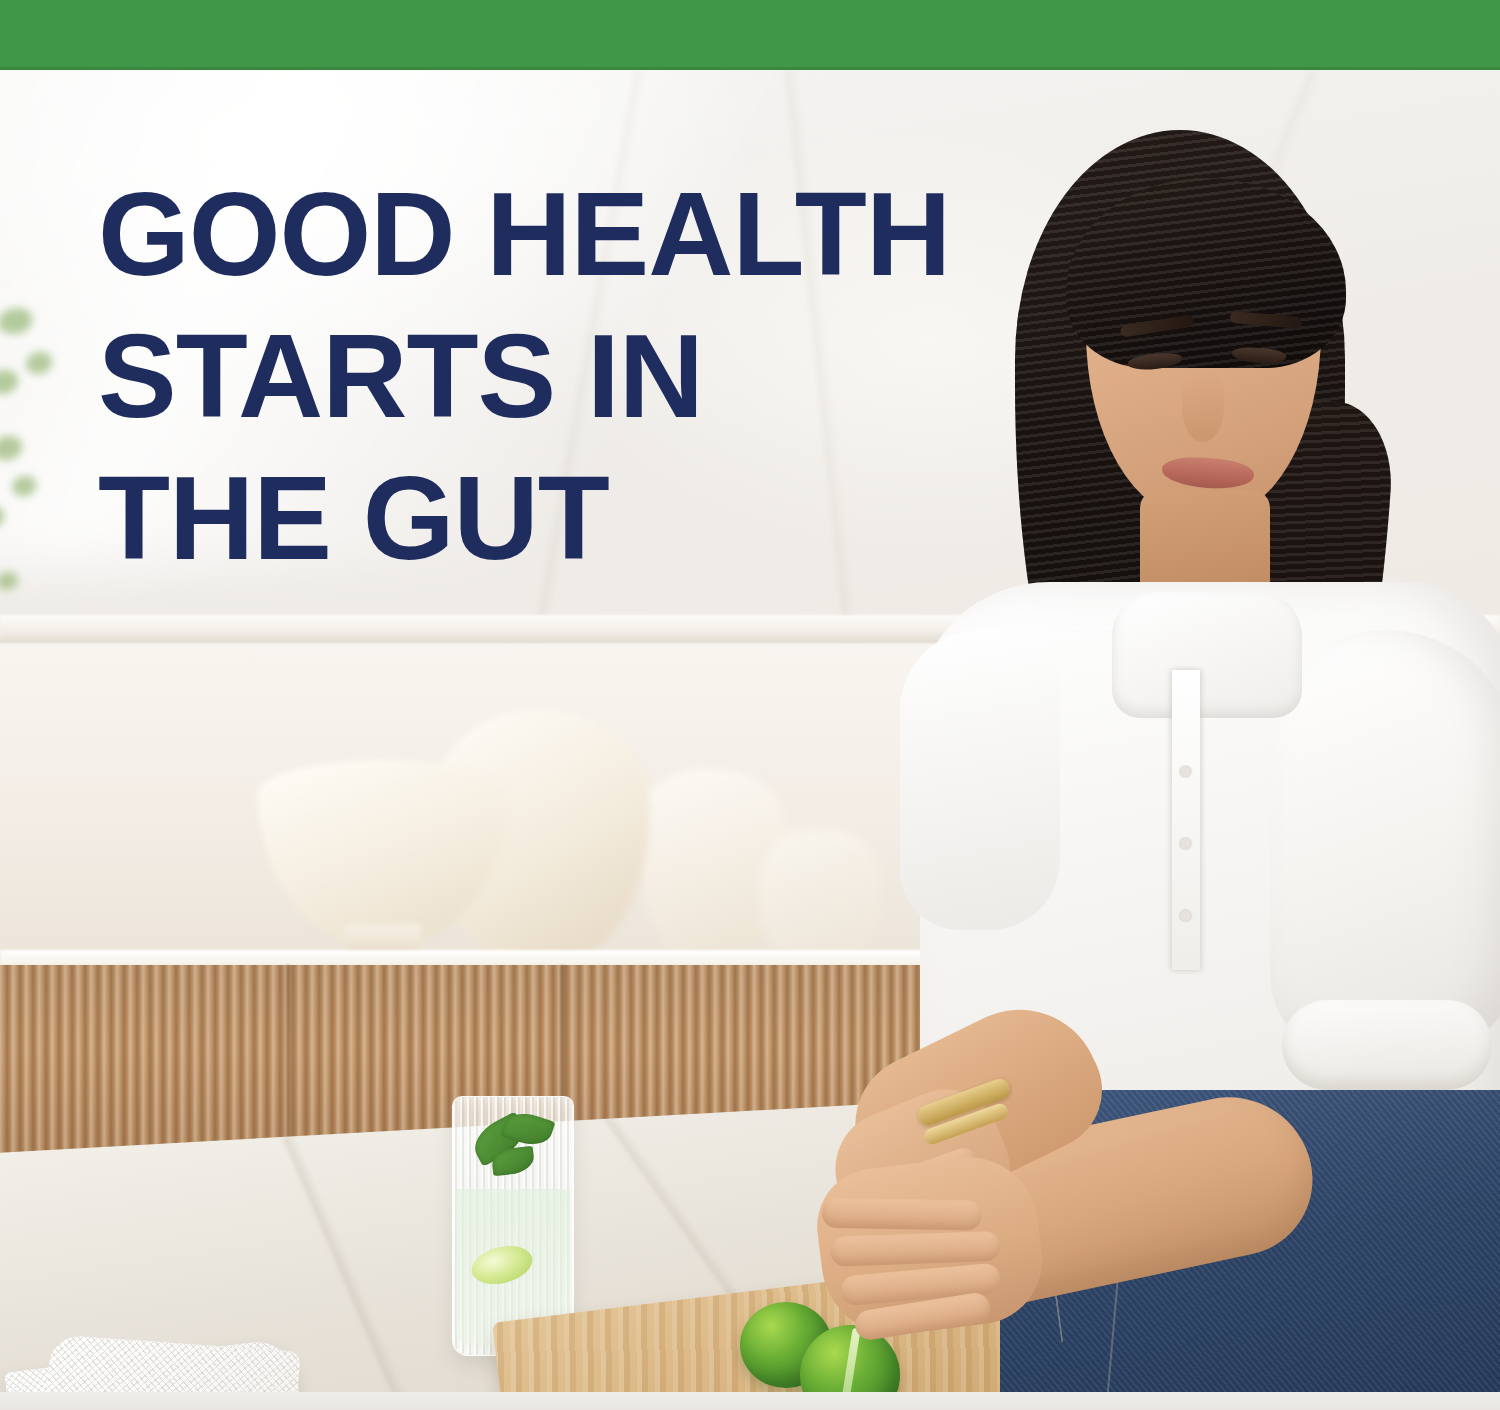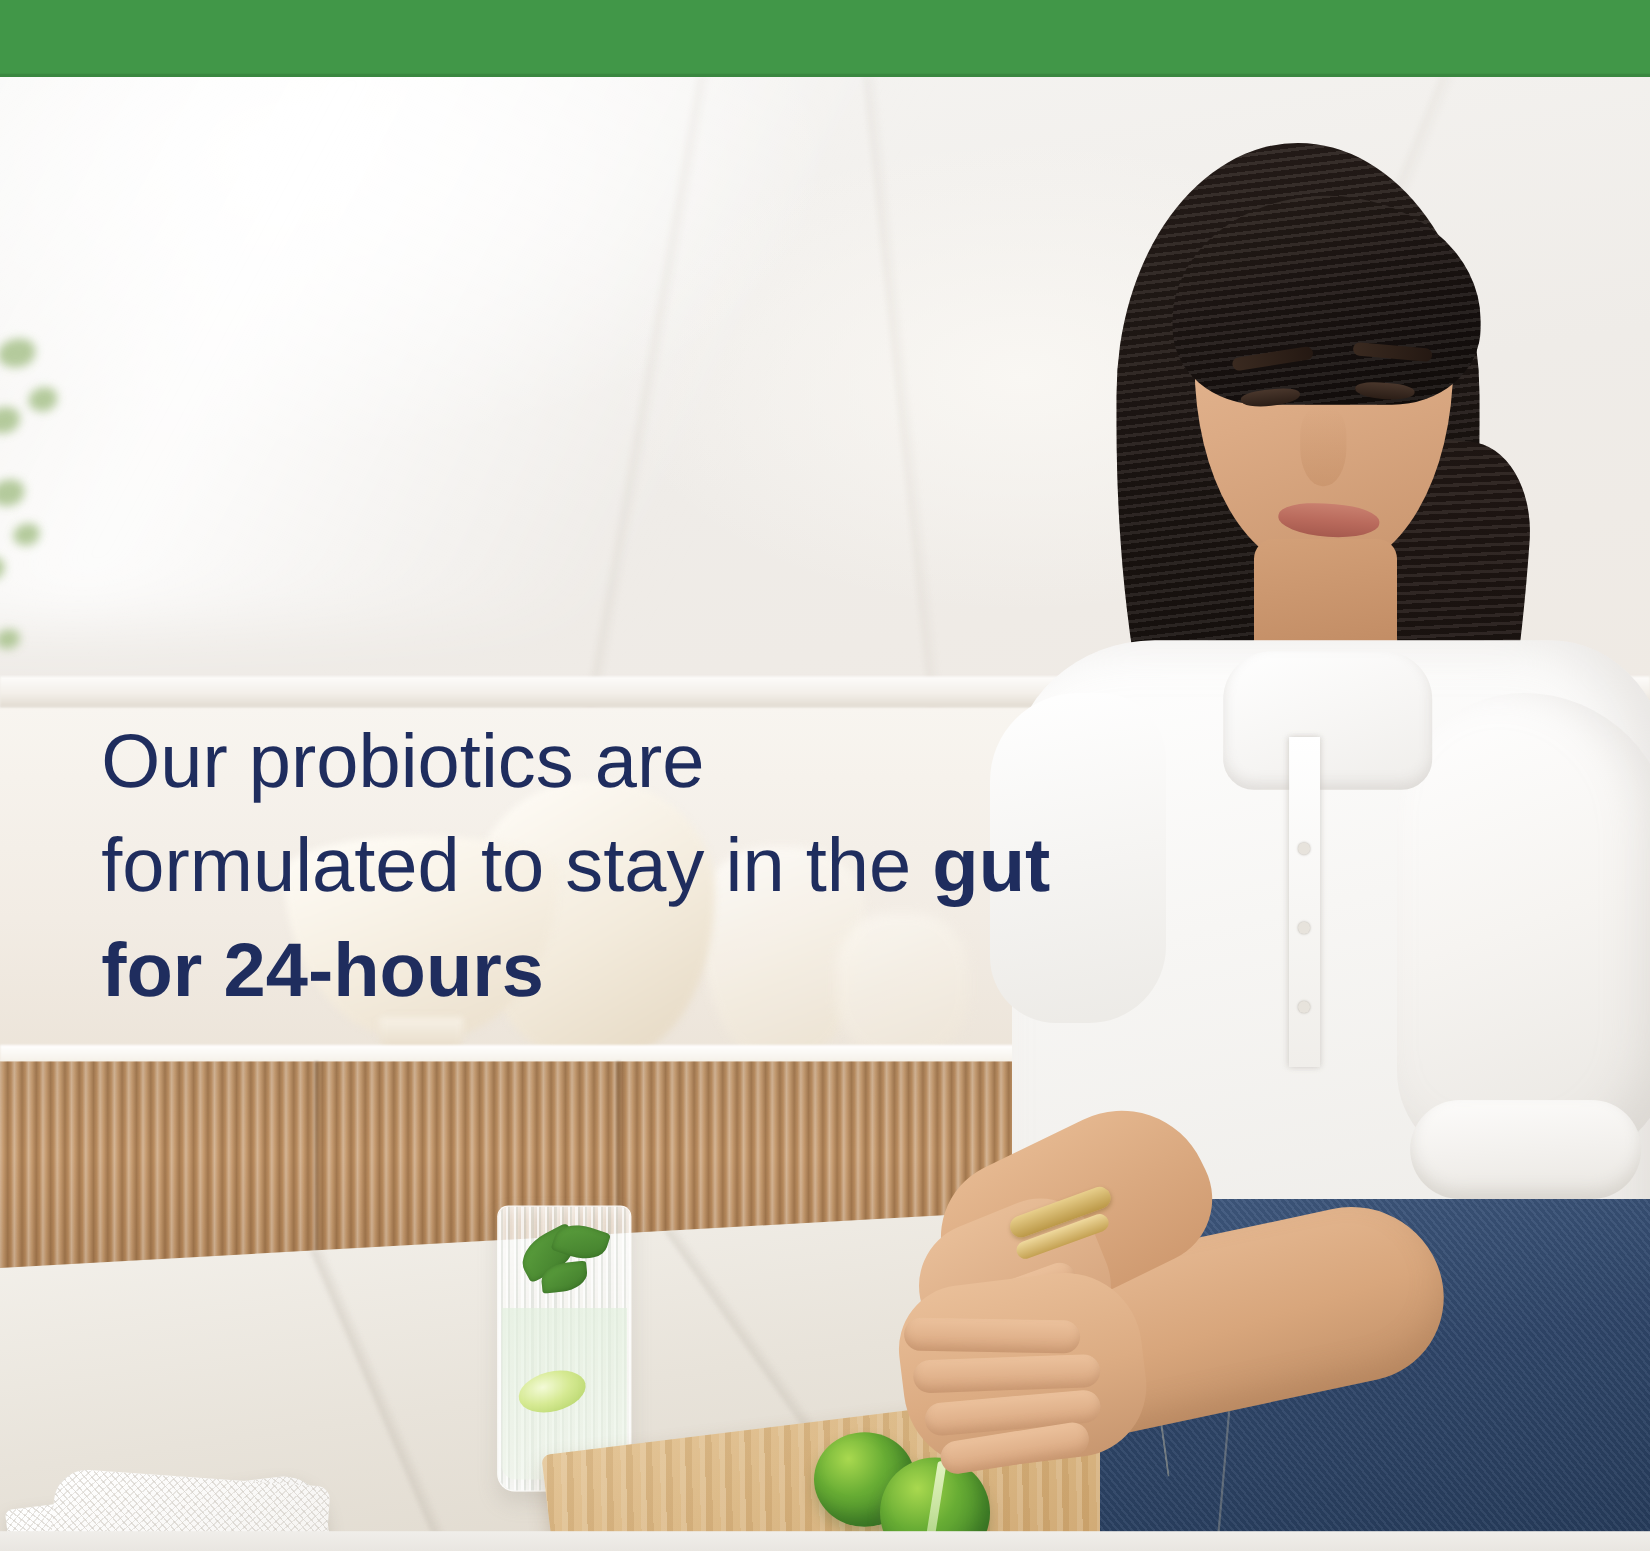--- a/index.html
+++ b/index.html
@@ -652,17 +652,19 @@
         <div class="finger" style="left:16px;  top:106px; width:160px; transform:rotate(2deg);"></div>
         <div class="finger" style="left:26px;  top:138px; width:136px; transform:rotate(-2deg);"></div>
       </div>
       <div class="bracelet"></div>
       <div class="bracelet2"></div>
     </div>
 
   </div>
 
   <div class="copy">
-    <div class="subhead"><span>Our probiotics are formulated to stay in the </span><span class="strong">gut for 24-hours</span></div>
+    <div class="headline">GOOD HEALTH
+STARTS IN
+THE GUT</div>
   </div>
 
   <div class="bottom-strip"></div>
 </div>
 
 </body></html>

